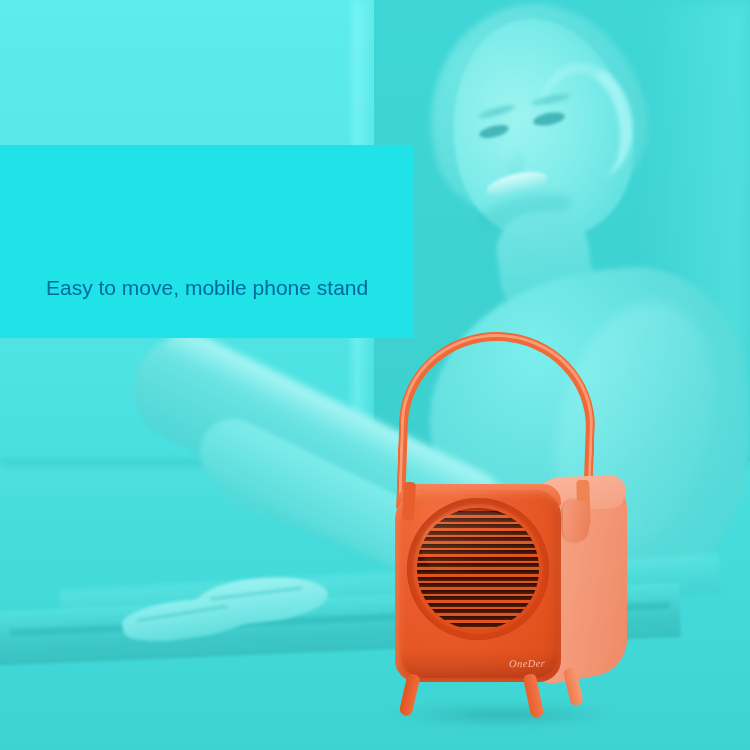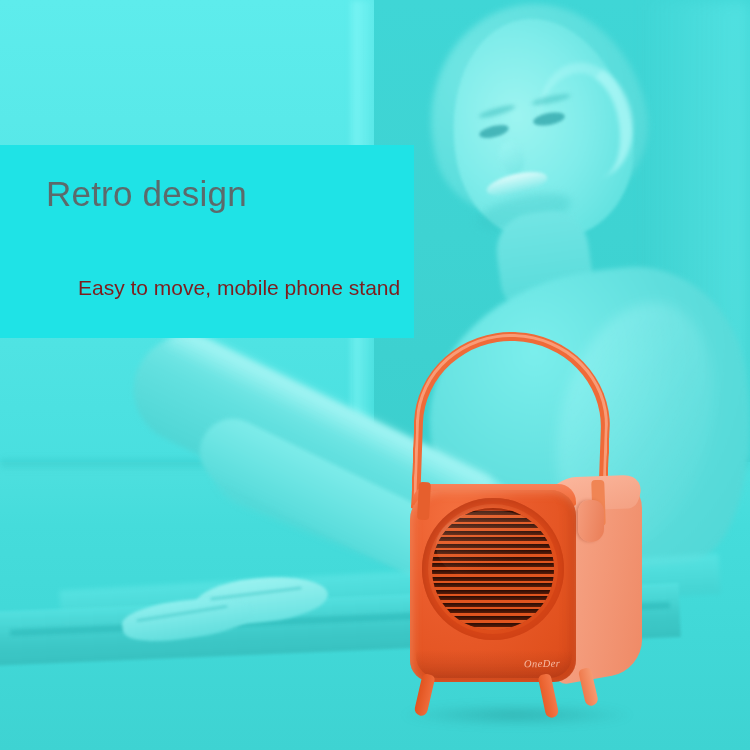--- a/index.html
+++ b/index.html
@@ -224,25 +224,25 @@
     position:absolute; left:46px; top:29px;
     font-size:35px; font-weight:400; color:#5c6a6b;
     letter-spacing:.2px; white-space:nowrap;
   }
   .panel-sub1{
     position:absolute; left:46px; top:92px;
     font-size:21px; color:#5e6c6d; white-space:nowrap;
   }
   .panel-sub2{
     position:absolute; left:46px; top:131px;
-    font-size:21px; color:#7f1d1d; white-space:nowrap;margin-left:32px;
-  }
-
-  
-  .product{ position:absolute; left:396px; top:332px; width:250px; height:392px; }
+    font-size:21px; color:#0369a1; white-space:nowrap;
+  }
+
+  
+  .product{ position:absolute; left:381px; top:332px; width:250px; height:392px; }
 
   
   .handle{
     position:absolute; left:18px; top:0; width:196px; height:180px;
     border:9px solid #ef6a38;
     border-radius:100px 100px 0 0 / 96px 96px 0 0;
     border-bottom:none;
     box-sizing:border-box;
     transform:rotate(2deg);
   }
@@ -402,21 +402,20 @@
 
   <div class="mat2"></div>
   <div class="mat"></div>
   <div class="mat-edge"></div>
   <div class="hand-a"></div>
   <div class="hand-b"></div>
   <div class="finger-line" style="left:210px;top:592px;width:92px;transform:rotate(-7deg);"></div>
   <div class="finger-line" style="left:136px;top:612px;width:92px;transform:rotate(-9deg);"></div>
 
   <div class="panel">
-    <div class="panel-title">Retro design</div>
     <div class="panel-sub2">Easy to move, mobile phone stand</div>
   </div>
 
   <div class="product">
     <div class="prod-shadow"></div>
 
     <div class="handle"></div>
     <div class="handle-sheen"></div>
 
     <div class="side"></div>

